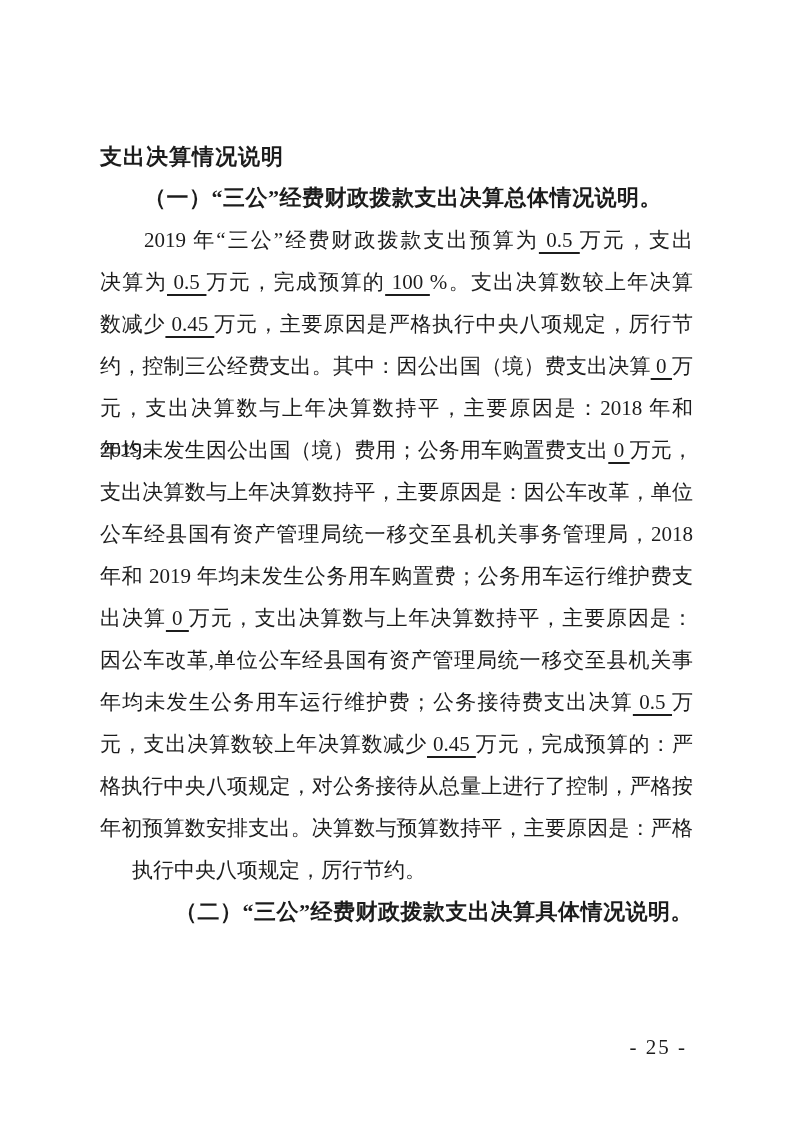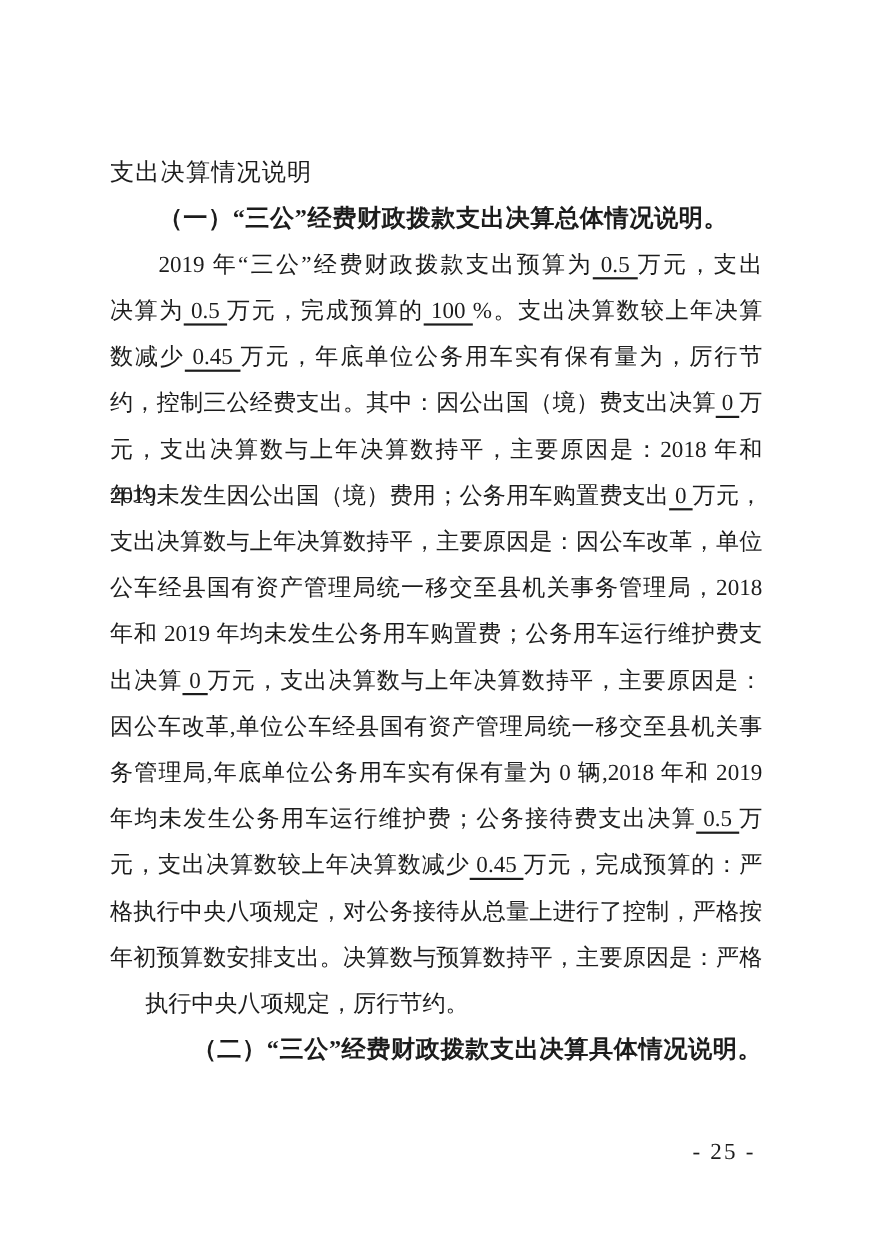--- a/index.html
+++ b/index.html
@@ -15,21 +15,21 @@
     overflow: hidden;
   }
   .content {
     position: absolute;
     left: 100px;
     top: 145px;
     width: 593px;
   }
   .doc-title {
     font-family: "Liberation Sans", "DejaVu Sans", sans-serif;
-    font-weight: 400;
+    font-weight: 700;
     font-size: 22px;
     line-height: 24px;
     letter-spacing: 1px;
   }
   .sec-heading {
     font-size: 22px;
     font-weight: 700;
     line-height: 42px;
     margin-top: 8px;
     padding-left: 44px;
@@ -64,30 +64,29 @@
 </head>
 <body>
 
 <div class="page" style="--paper: #ffffff; --ink: #1c1c1c;">
   <div class="content">
     <div class="doc-title">支出决算情况说明</div>
     <div class="sec-heading">（一）“三公”经费财政拨款支出决算总体情况说明。</div>
     <div class="paragraph" id="para">
         <div class="line first"><span class="">2019 年“三公”经费财政拨款支出预算为</span><span class="blank-underline"> 0.5 </span><span class="">万元，支出</span></div>
         <div class="line"><span class="">决算为</span><span class="blank-underline"> 0.5 </span><span class="">万元，完成预算的</span><span class="blank-underline"> 100 </span><span class="">%。支出决算数较上年决算</span></div>
-        <div class="line"><span class="">数减少</span><span class="blank-underline"> 0.45 </span><span class="">万元，年底单位公务用车实有保有量为，厉行节</span></div>
+        <div class="line"><span class="">数减少</span><span class="blank-underline"> 0.45 </span><span class="">万元，主要原因是严格执行中央八项规定，厉行节</span></div>
         <div class="line"><span class="">约，控制三公经费支出。其中：因公出国（境）费支出决算</span><span class="blank-underline"> 0 </span><span class="">万</span></div>
         <div class="line"><span class="">元，支出决算数与上年决算数持平，主要原因是：2018 年和 2019</span></div>
         <div class="line"><span class="">年均未发生因公出国（境）费用；公务用车购置费支出</span><span class="blank-underline"> 0 </span><span class="">万元，</span></div>
         <div class="line"><span class="">支出决算数与上年决算数持平，主要原因是：因公车改革，单位</span></div>
         <div class="line"><span class="">公车经县国有资产管理局统一移交至县机关事务管理局，2018</span></div>
         <div class="line"><span class="">年和 2019 年均未发生公务用车购置费；公务用车运行维护费支</span></div>
         <div class="line"><span class="">出决算</span><span class="blank-underline"> 0 </span><span class="">万元，支出决算数与上年决算数持平，主要原因是：</span></div>
         <div class="line"><span class="">因公车改革,单位公车经县国有资产管理局统一移交至县机关事</span></div>
-        <div class="line"><span class="">务管理局,年底单位公务用车实有保有量为 0 辆,2018 年和 2019</span></div>
         <div class="line"><span class="">年均未发生公务用车运行维护费；公务接待费支出决算</span><span class="blank-underline"> 0.5 </span><span class="">万</span></div>
         <div class="line"><span class="">元，支出决算数较上年决算数减少</span><span class="blank-underline"> 0.45 </span><span class="">万元，完成预算的：严</span></div>
         <div class="line"><span class="">格执行中央八项规定，对公务接待从总量上进行了控制，严格按</span></div>
         <div class="line"><span class="">年初预算数安排支出。决算数与预算数持平，主要原因是：严格</span></div>
         <div class="line last"><span class="">执行中央八项规定，厉行节约。</span></div>
       </div>
     <div class="sec-heading sec2">（二）“三公”经费财政拨款支出决算具体情况说明。</div>
   </div>
   <div class="page-number">- 25 -</div>
 </div>

